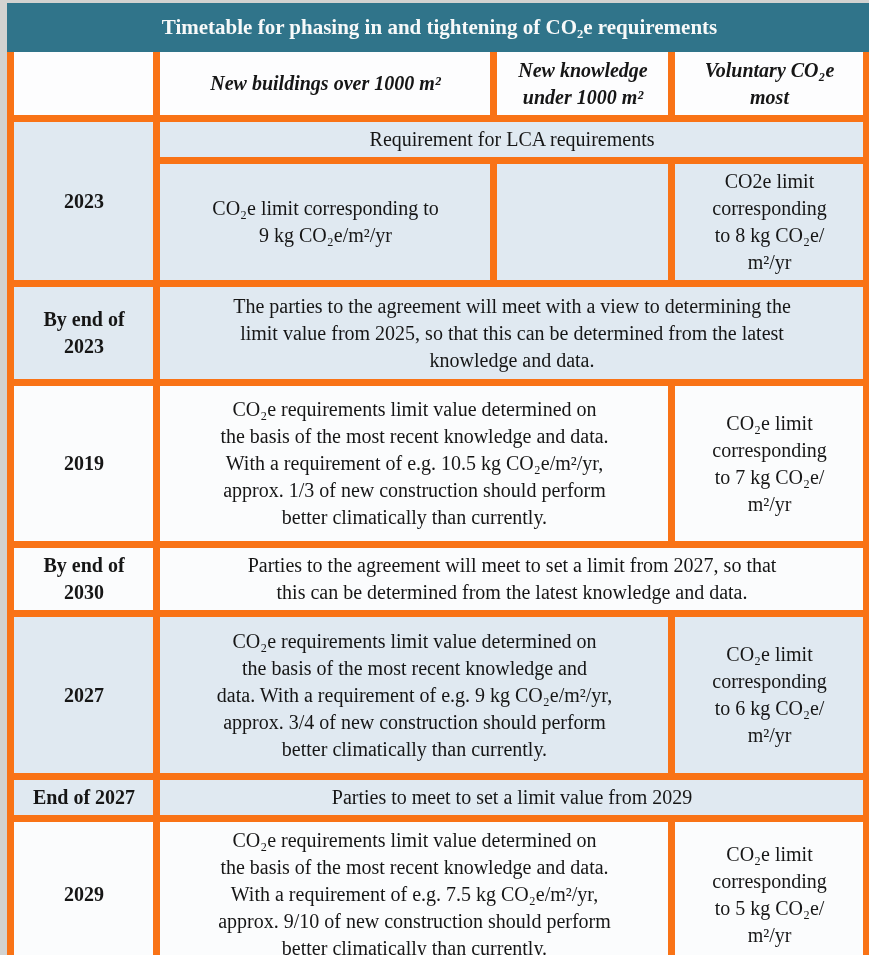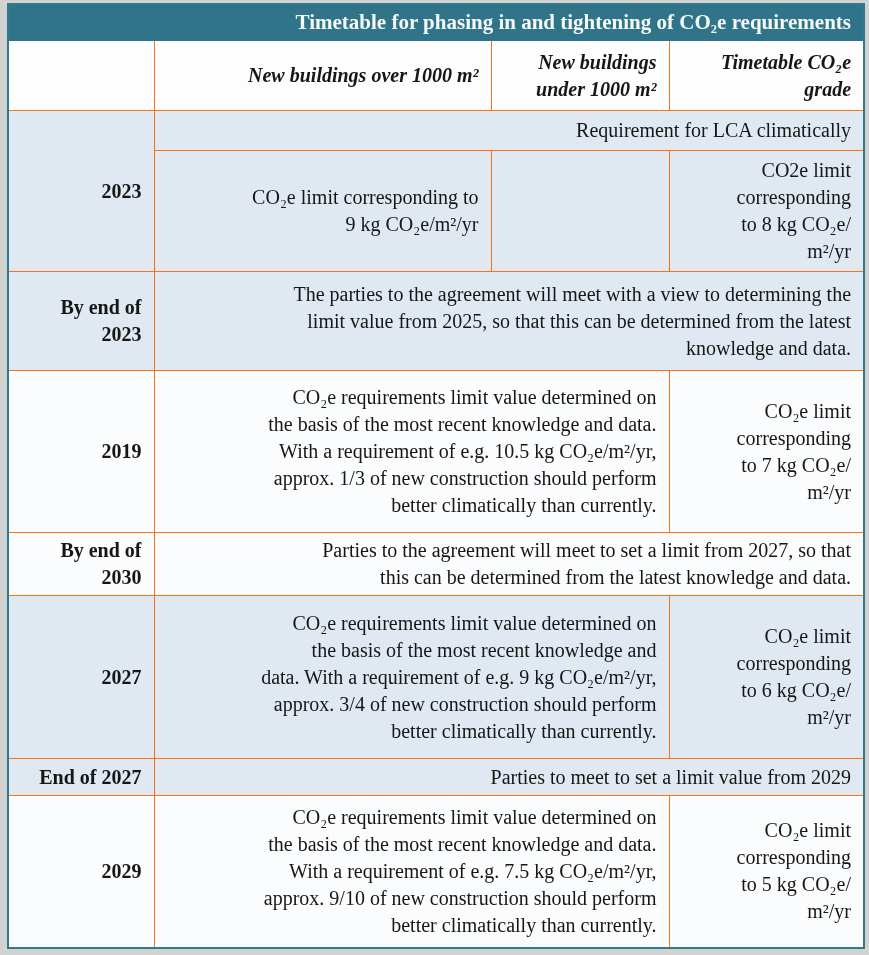--- a/index.html
+++ b/index.html
@@ -22,26 +22,26 @@
   table.timetable {
     position: absolute;
     left: 7px;
     top: 3px;
     width: 856px;
     border-collapse: collapse;
     table-layout: fixed;
     border: 2px solid #2e7b91;
   }
   td {
-    border: 1px solid #f97316;
+    border: 7px solid #f97316;
     padding: 4px 12px 4px 13px;
     font-size: 20px;
     line-height: 27px;
     vertical-align: middle;
-    text-align: right;
+    text-align: center;
     white-space: pre-line;
     overflow: hidden;
   }
   td.title {
     background: #30748a;
     border-color: #30748a;
     color: #f7f9f9;
     font-weight: bold;
     font-size: 21px;
     padding-left: 14px;
@@ -75,27 +75,27 @@
     </colgroup>
 
     <tbody>
         <tr class="r-title">
       <td colspan="4" class="title">Timetable for phasing in and tightening of CO₂e requirements</td>
     </tr>
 
     <tr class="r-head">
       <td class="bg-head"></td>
       <td class="bg-head hdr">New buildings over 1000 m²</td>
-      <td class="bg-head hdr">New buildings under 1000 m²</td>
-      <td class="bg-head hdr">Timetable CO₂e grade</td>
+      <td class="bg-head hdr">New knowledge under 1000 m²</td>
+      <td class="bg-head hdr">Voluntary CO₂e most</td>
     </tr>
 
     <tr class="r-2023a">
       <td rowspan="2" class="bg-blue label">2023</td>
-      <td colspan="3" class="bg-blue">Requirement for LCA climatically</td>
+      <td colspan="3" class="bg-blue">Requirement for LCA requirements</td>
     </tr>
 
     <tr class="r-2023b">
       <td class="bg-blue">CO₂e limit corresponding to
 9 kg CO₂e/m²/yr</td>
       <td class="bg-blue"></td>
       <td class="bg-blue">CO2e limit
 corresponding
 to 8 kg CO₂e/
 m²/yr</td>

